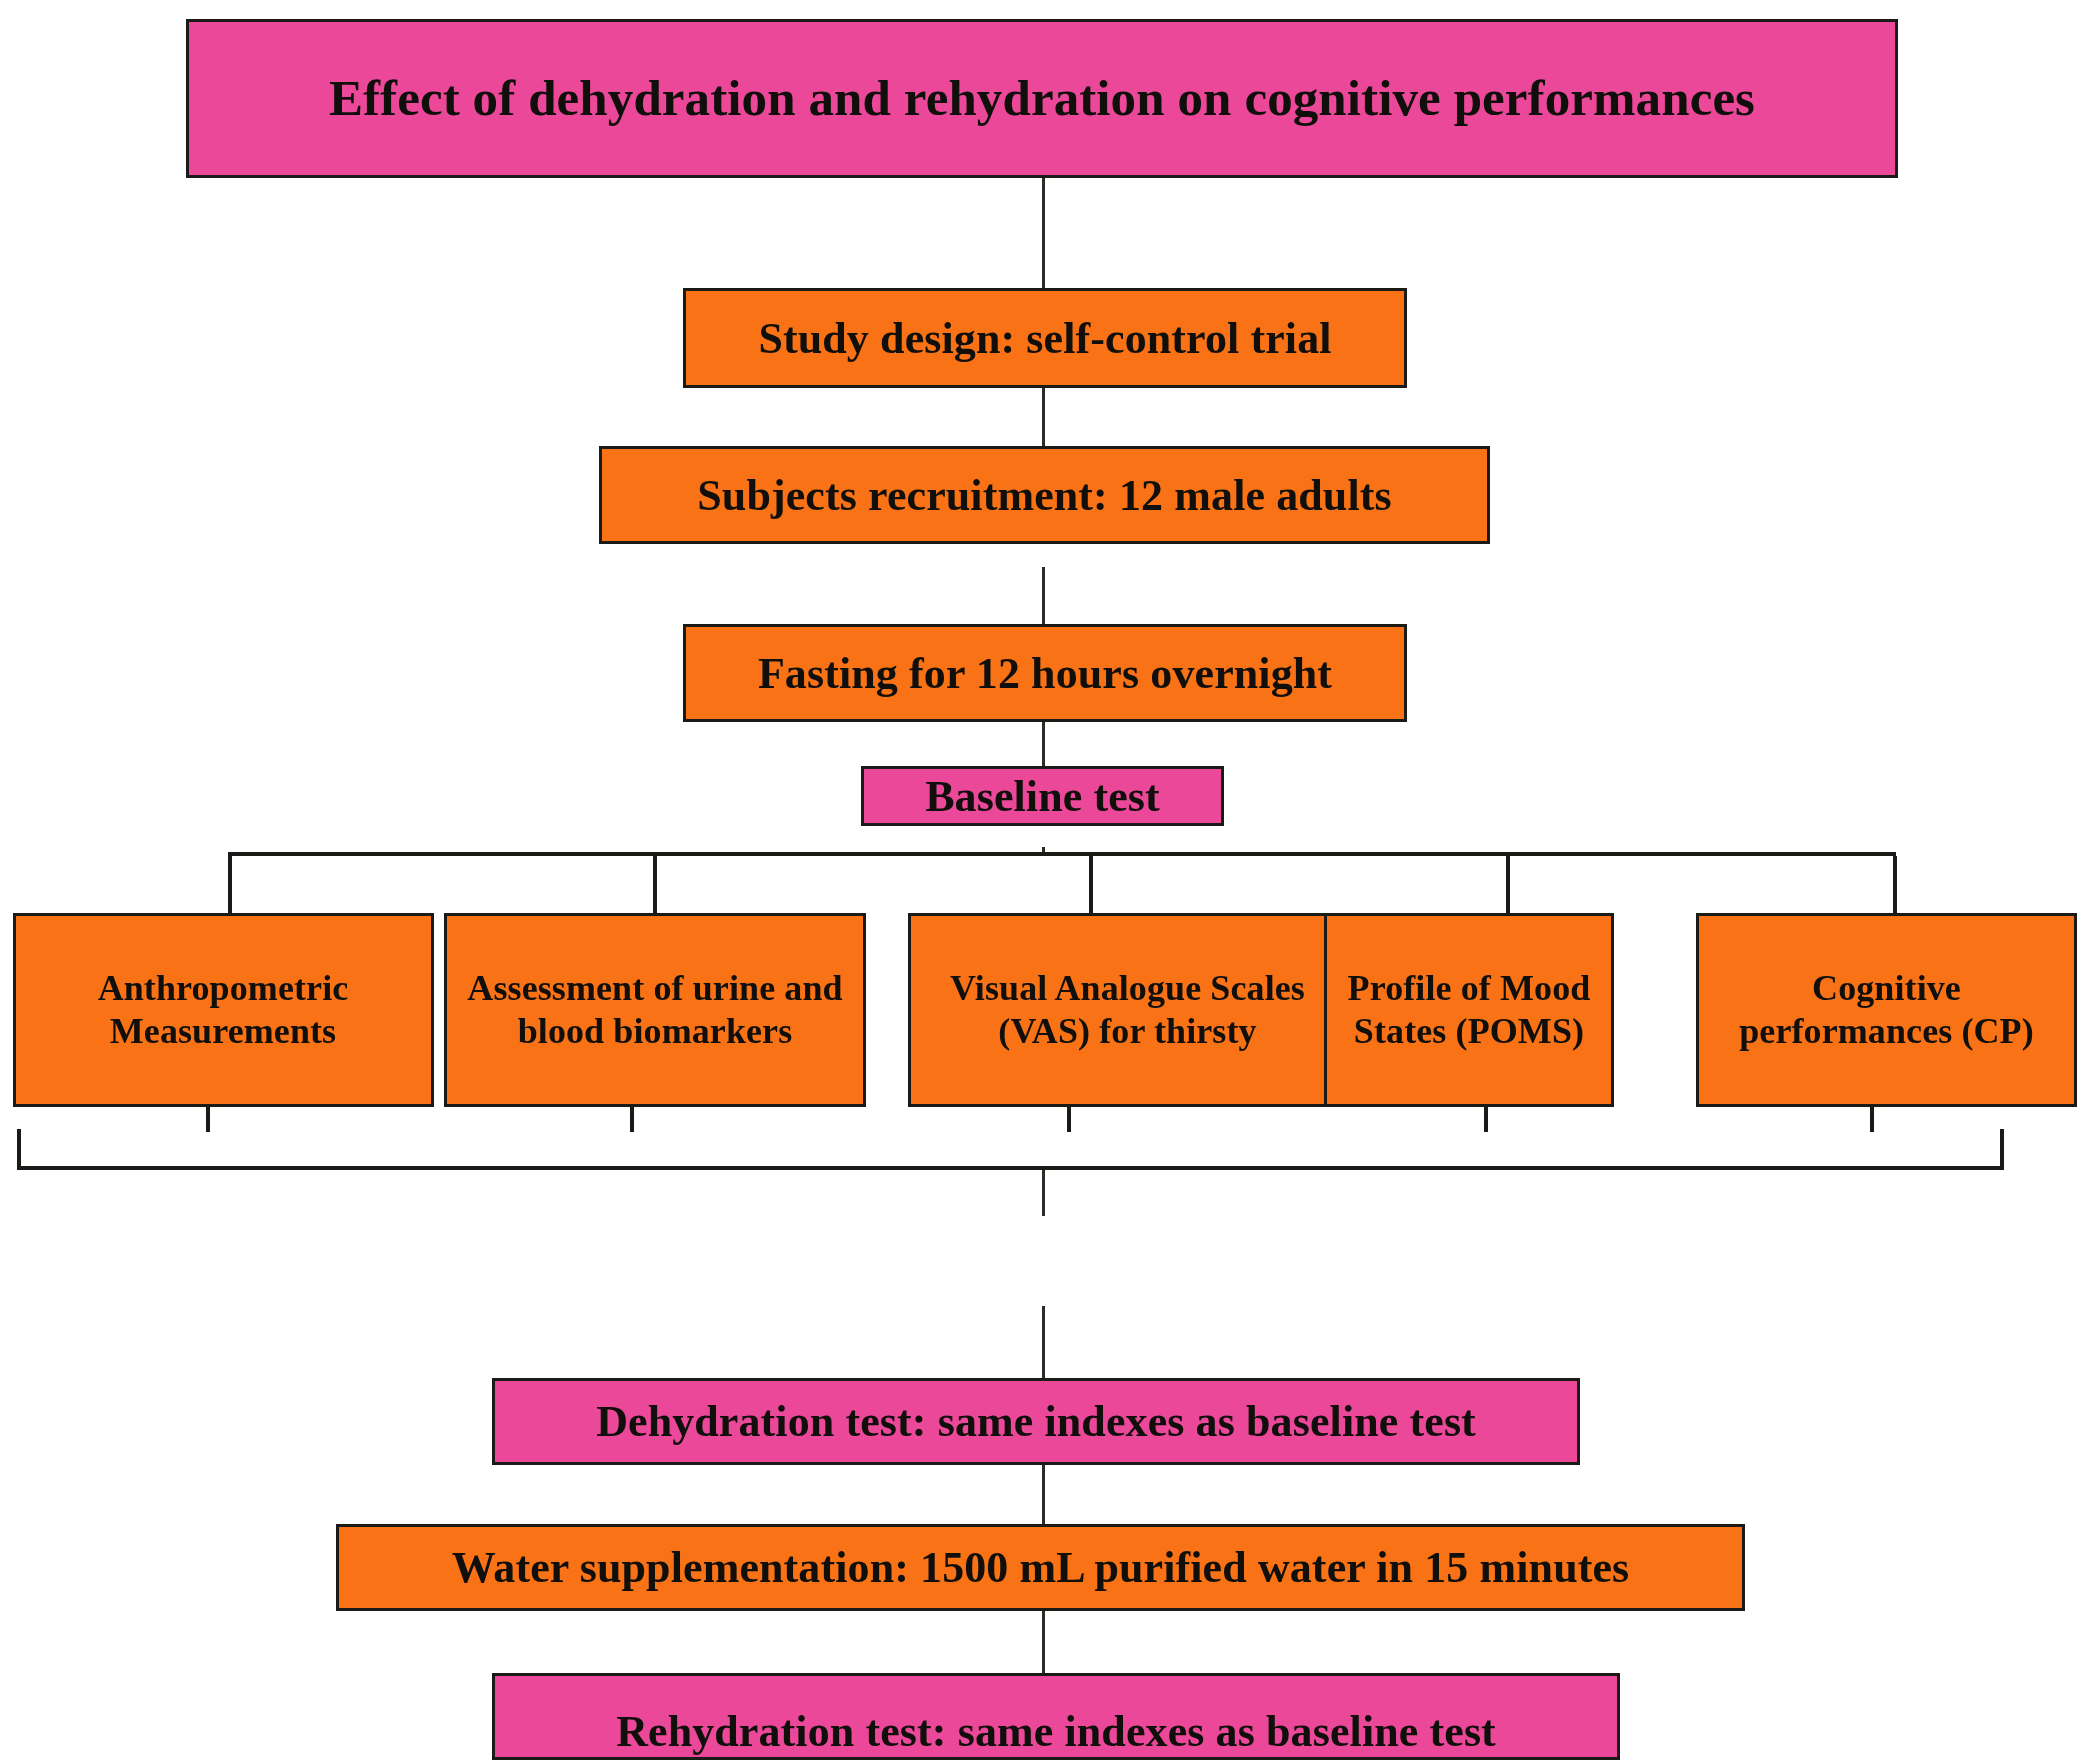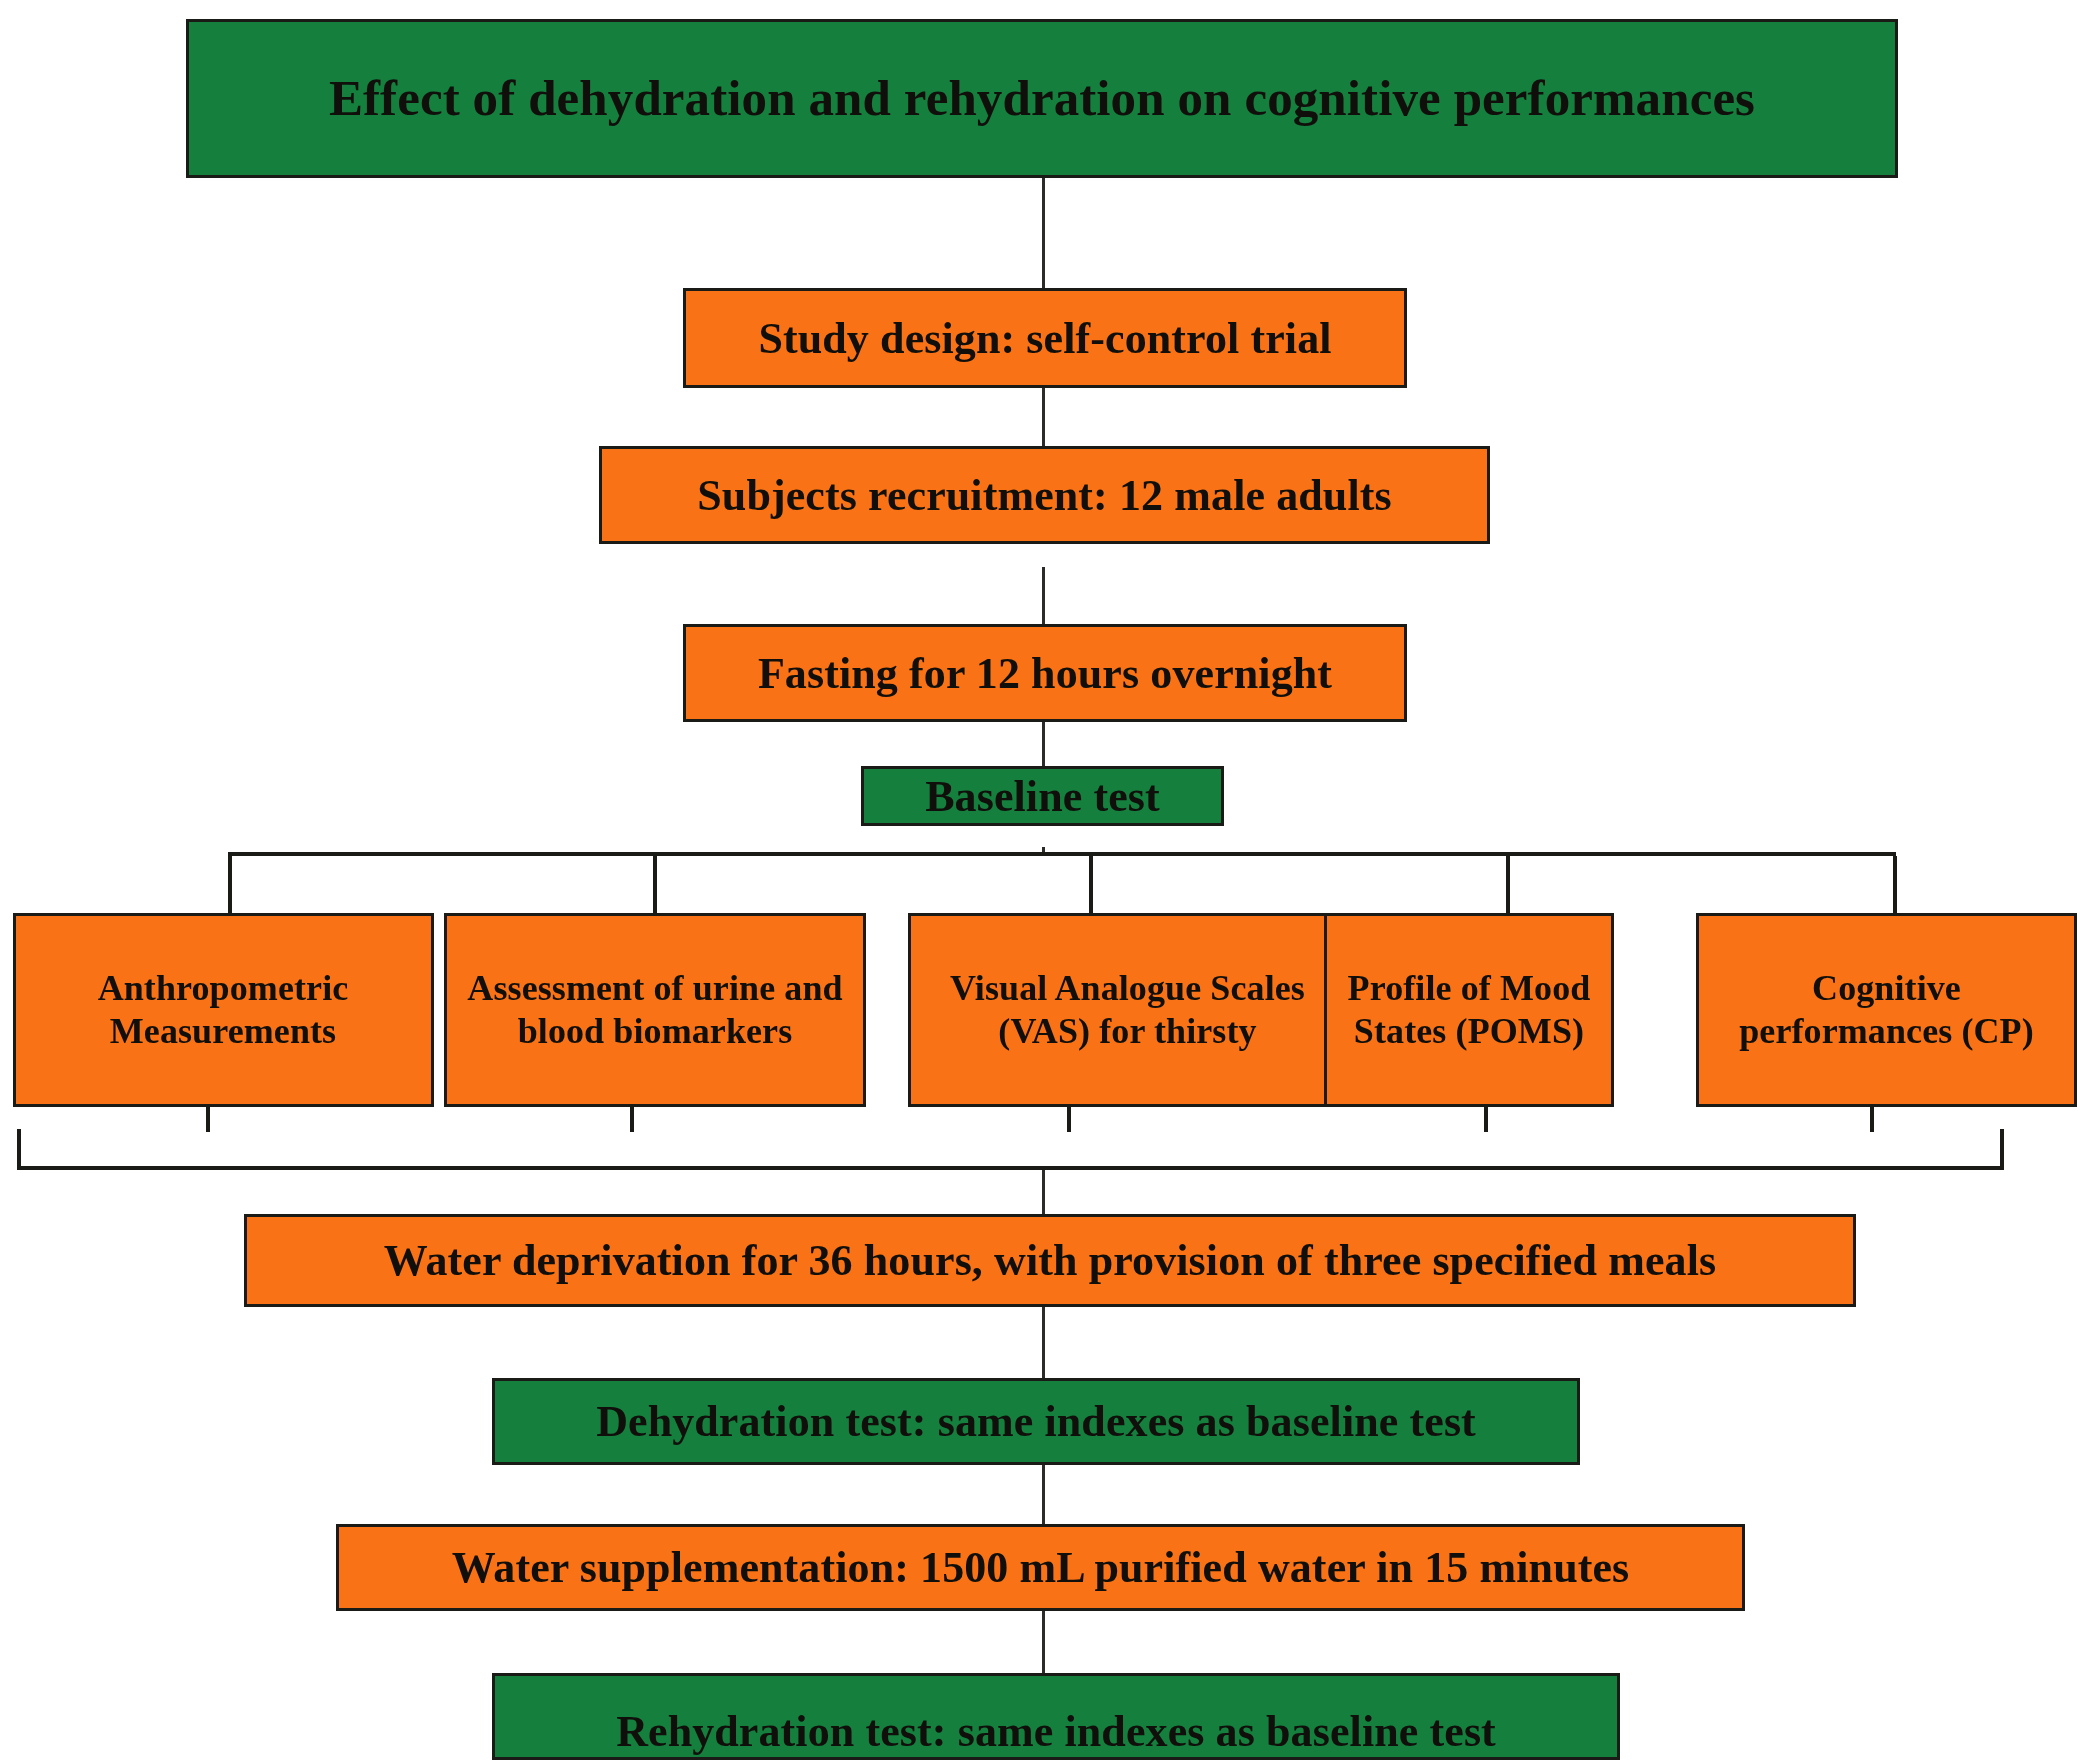--- a/index.html
+++ b/index.html
@@ -26,21 +26,21 @@
     display: flex;
     align-items: center;
     justify-content: center;
     text-align: center;
     font-weight: bold;
     color: #100f0c;
     letter-spacing: 0.1px;
     z-index: 3;
   }
   .box.shaded {
-    background: #15803d;
+    background: #ec4899;
   }
   .box .txt {
     display: block;
     width: 100%;
     padding: 0 11.2px;
     box-sizing: border-box;
   }
 
   
   .vline {
@@ -207,23 +207,20 @@
 
   <div class="vline thick riser" id="riser-0"></div>
   <div class="vline thick riser" id="riser-1"></div>
   <div class="vline thick riser" id="riser-2"></div>
   <div class="vline thick riser" id="riser-3"></div>
   <div class="vline thick riser" id="riser-4"></div>
   <div class="vline thick" id="merge-left"></div>
   <div class="vline thick" id="merge-right"></div>
   <div class="hline" id="merge-bar"></div>
 
-  <div class="box" id="deprivation-box">
-    <span class="txt">Water deprivation for 36 hours, with provision of three specified meals</span>
-  </div>
 
   <div class="box shaded" id="dehydration-box">
     <span class="txt">Dehydration test: same indexes as baseline test</span>
   </div>
 
   <div class="box" id="supplementation-box">
     <span class="txt">Water supplementation: 1500 mL purified water in 15 minutes</span>
   </div>
 
   <div class="box shaded" id="rehydration-box">

